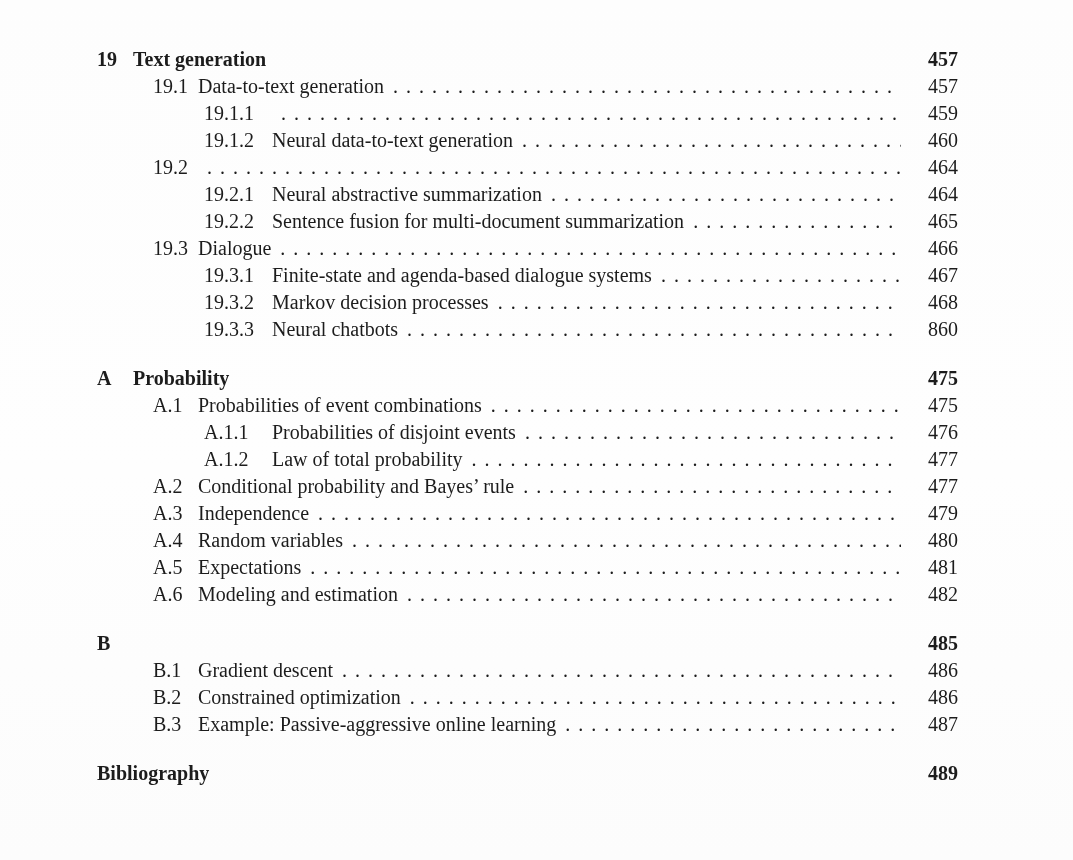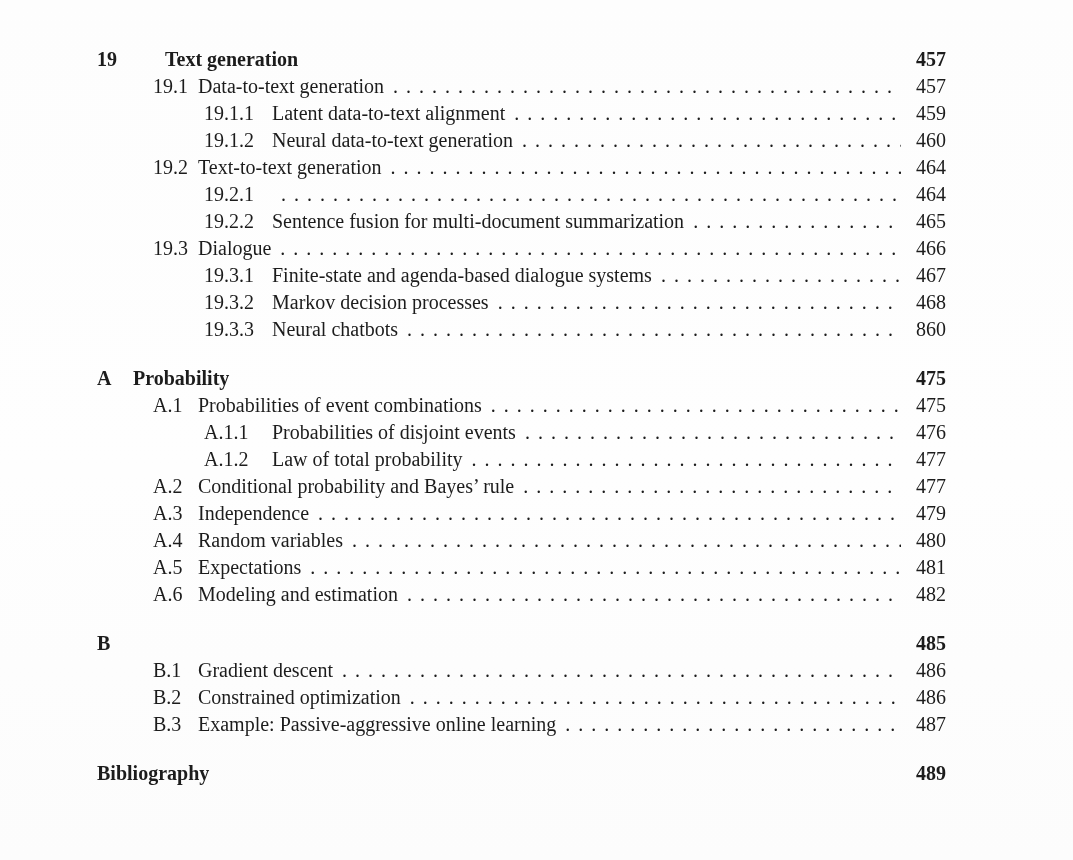--- a/index.html
+++ b/index.html
@@ -29,40 +29,40 @@
     line-height: 27px;
     font-size: 20px;
     white-space: nowrap;
   }
   .row.chapter {
     font-weight: bold;
     margin-top: 22px;
   }
   .toc .row:first-child {
     margin-top: 0;
-    gap: 32px;
   }
   .num { flex: none; }
   .chapter .num { width: 36px; }
   .section .num { margin-left: 56px; width: 45px; }
   .subsection .num { margin-left: 107px; width: 68px; }
   .title { flex: none; }
   .leader {
     flex: 1;
     overflow: hidden;
     white-space: nowrap;
     letter-spacing: 1.5px;
     padding-left: 9px;
     margin-right: 15px;
     font-weight: normal;
   }
   .chapter .leader { visibility: hidden; }
   .pagenum {
     flex: none;
     width: 42px;
+    text-align: right;
   }
 </style>
 </head>
 <body>
 
 <div class="page">
   <div class="toc">
   <div class="row chapter">
     <span class="num">19</span>
     <span class="title">Text generation</span>
@@ -72,41 +72,40 @@
 
   <div class="row section">
     <span class="num">19.1</span>
     <span class="title">Data-to-text generation</span>
     <span class="leader" aria-hidden="true">. . . . . . . . . . . . . . . . . . . . . . . . . . . . . . . . . . . . . . . . . . . . . . . . . . . . . . . . . . . . . . . . . . . . . . . . . . . . . . . .</span>
     <span class="pagenum">457</span>
   </div>
 
   <div class="row subsection">
     <span class="num">19.1.1</span>
-    <span class="title">Latent data-to-text alignment</span>
     <span class="leader" aria-hidden="true">. . . . . . . . . . . . . . . . . . . . . . . . . . . . . . . . . . . . . . . . . . . . . . . . . . . . . . . . . . . . . . . . . . . . . . . . . . . . . . . .</span>
     <span class="pagenum">459</span>
   </div>
 
   <div class="row subsection">
     <span class="num">19.1.2</span>
     <span class="title">Neural data-to-text generation</span>
     <span class="leader" aria-hidden="true">. . . . . . . . . . . . . . . . . . . . . . . . . . . . . . . . . . . . . . . . . . . . . . . . . . . . . . . . . . . . . . . . . . . . . . . . . . . . . . . .</span>
     <span class="pagenum">460</span>
   </div>
 
   <div class="row section">
     <span class="num">19.2</span>
-    <span class="title">Text-to-text generation</span>
     <span class="leader" aria-hidden="true">. . . . . . . . . . . . . . . . . . . . . . . . . . . . . . . . . . . . . . . . . . . . . . . . . . . . . . . . . . . . . . . . . . . . . . . . . . . . . . . .</span>
     <span class="pagenum">464</span>
   </div>
 
   <div class="row subsection">
     <span class="num">19.2.1</span>
+    <span class="title">Neural abstractive summarization</span>
     <span class="leader" aria-hidden="true">. . . . . . . . . . . . . . . . . . . . . . . . . . . . . . . . . . . . . . . . . . . . . . . . . . . . . . . . . . . . . . . . . . . . . . . . . . . . . . . .</span>
     <span class="pagenum">464</span>
   </div>
 
   <div class="row subsection">
     <span class="num">19.2.2</span>
     <span class="title">Sentence fusion for multi-document summarization</span>
     <span class="leader" aria-hidden="true">. . . . . . . . . . . . . . . . . . . . . . . . . . . . . . . . . . . . . . . . . . . . . . . . . . . . . . . . . . . . . . . . . . . . . . . . . . . . . . . .</span>
     <span class="pagenum">465</span>
   </div>

